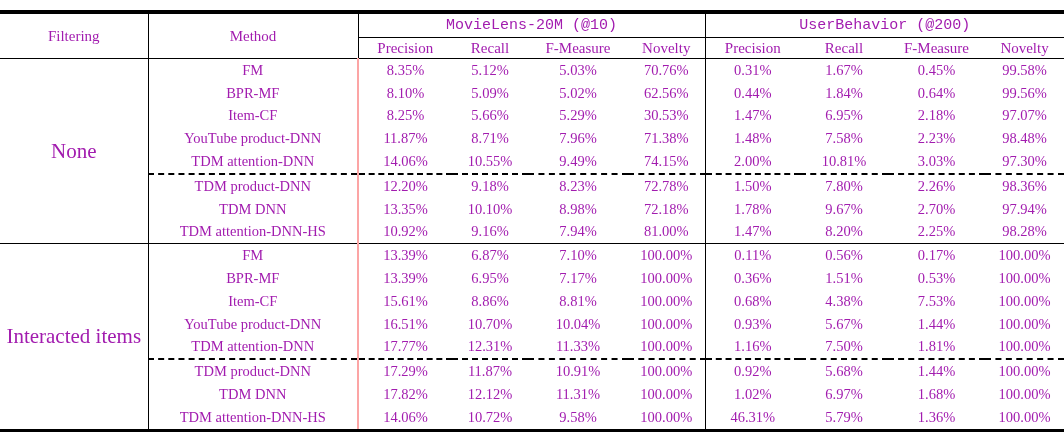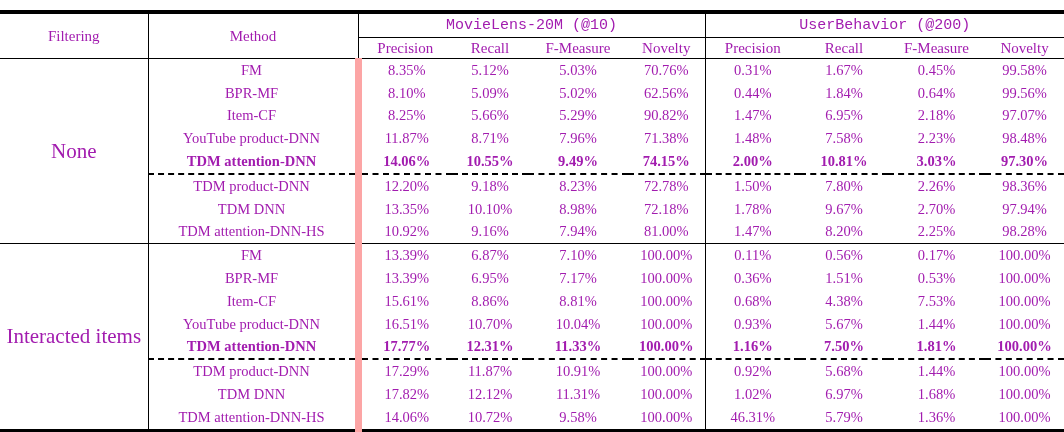--- a/index.html
+++ b/index.html
@@ -43,23 +43,23 @@
   th.th-method    { border-right: 1px solid #000; }
   th.th-group     { border-bottom: 1px solid #000; font-family: Liberation Mono, monospace; }
   th.th-group-ml  { border-right: 1px solid #000; }
   th.sub-divider  { border-right: 1px solid #000; }
   
   tbody td { height: 22.8px; font-size: 14.5px; }
   td.filtering-cell {
     border-right: 1px solid #000;
     font-size: 21px;
   }
-  td.method-cell { border-right: 7px solid #fca5a5; }
+  td.method-cell { border-right: 2px solid #fca5a5; }
   td.group-divider { border-right: 1px solid #000; }
-  tr.dashed-after td { border-bottom: 2px dashed #000; font-weight: bold; }
+  tr.dashed-after td { border-bottom: 2px dashed #000; }
   tr.section-end td, td.filtering-cell.section-end-cell { border-bottom: 1px solid #000; }
   td.bold { font-weight: bold; }
 </style>
 </head>
 <body>
 
 <div class="page">
   <table class="results">
     <colgroup>
       <col style="width:148px">
@@ -113,21 +113,21 @@
           <td class="value-cell">0.44%</td>
           <td class="value-cell">1.84%</td>
           <td class="value-cell">0.64%</td>
           <td class="value-cell">99.56%</td>
         </tr>
         <tr>
           <td class="method-cell">Item-CF</td>
           <td class="value-cell">8.25%</td>
           <td class="value-cell">5.66%</td>
           <td class="value-cell">5.29%</td>
-          <td class="value-cell group-divider">90.82%</td>
+          <td class="value-cell group-divider">30.53%</td>
           <td class="value-cell">1.47%</td>
           <td class="value-cell">6.95%</td>
           <td class="value-cell">2.18%</td>
           <td class="value-cell">97.07%</td>
         </tr>
         <tr>
           <td class="method-cell">YouTube product-DNN</td>
           <td class="value-cell">11.87%</td>
           <td class="value-cell">8.71%</td>
           <td class="value-cell">7.96%</td>

